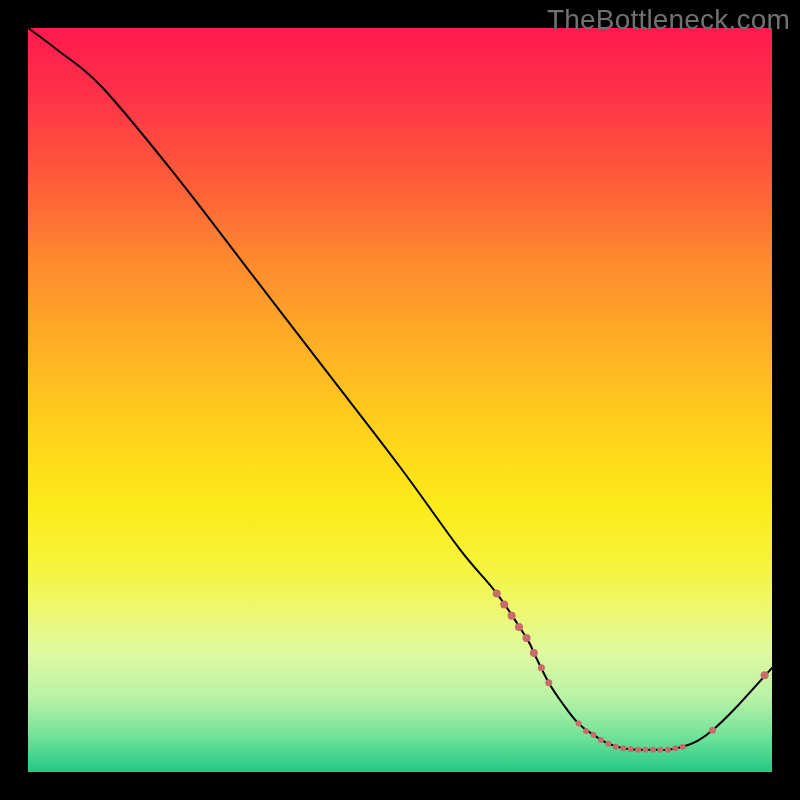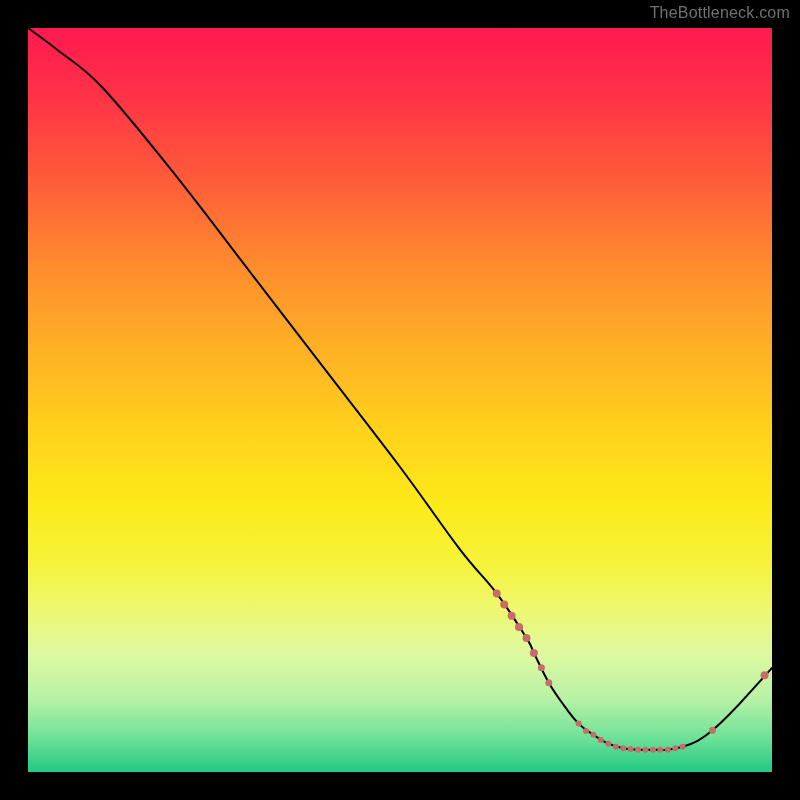--- a/index.html
+++ b/index.html
@@ -15,21 +15,21 @@
     position: relative;
     width: 800px;
     height: 800px;
     background: #000;
   }
   .watermark {
     position: absolute;
     top: 4px;
     right: 10px;
     color: #717171;
-    font-size: 16px;
+    font-size: 28px;
     letter-spacing: 0.2px;
     z-index: 4;
   }
   .plot-area {
     position: absolute;
     left: 28px;
     top: 28px;
     width: 744px;
     height: 744px;
     

